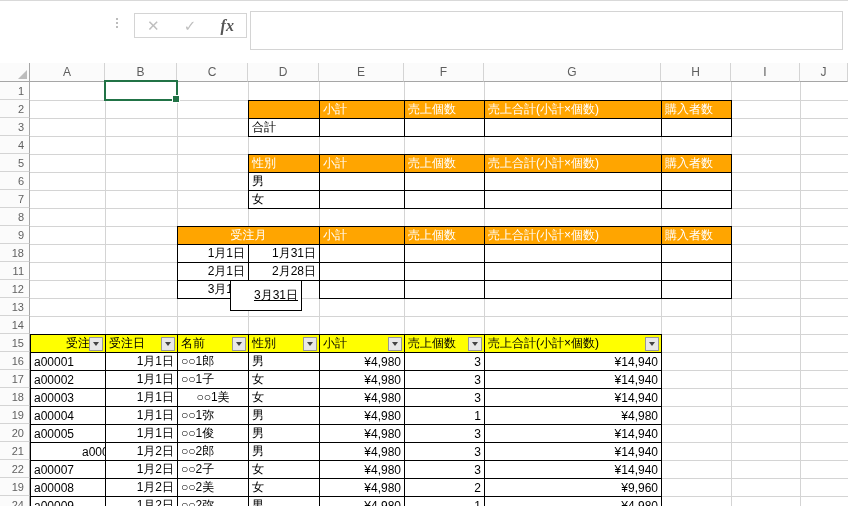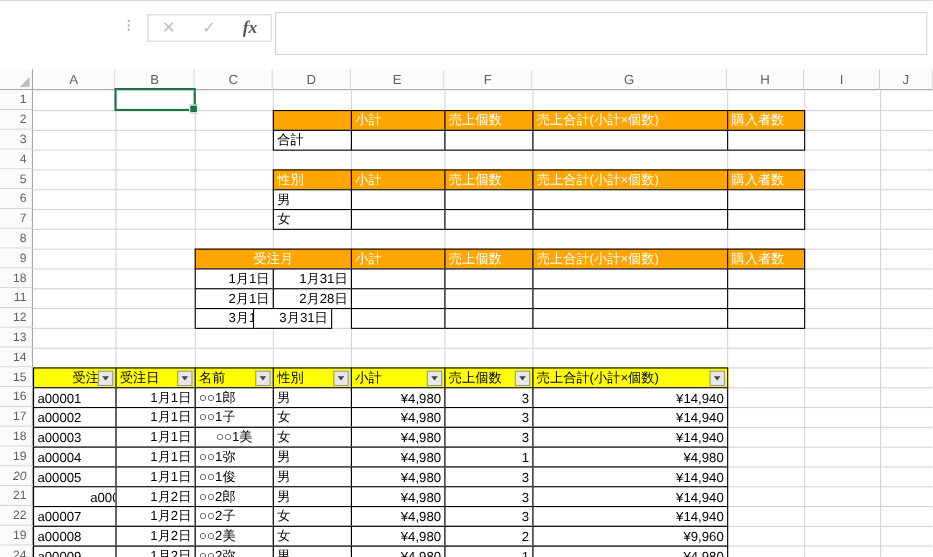--- a/index.html
+++ b/index.html
@@ -95,21 +95,21 @@
       <div class="rowhead" style="top: 243px; height: 18px;">18</div>
       <div class="rowhead" style="top: 261px; height: 18px;">11</div>
       <div class="rowhead" style="top: 279px; height: 18px;">12</div>
       <div class="rowhead" style="top: 297px; height: 18px;">13</div>
       <div class="rowhead" style="top: 315px; height: 18px;">14</div>
       <div class="rowhead" style="top: 333px; height: 18px;">15</div>
       <div class="rowhead" style="top: 351px; height: 18px;">16</div>
       <div class="rowhead" style="top: 369px; height: 18px;">17</div>
       <div class="rowhead" style="top: 387px; height: 18px;">18</div>
       <div class="rowhead" style="top: 405px; height: 18px;">19</div>
-      <div class="rowhead" style="top: 423px; height: 18px; font-style: italic;">20</div>
+      <div class="rowhead" style="top: 423px; height: 18px;">20</div>
       <div class="rowhead" style="top: 441px; height: 18px;">21</div>
       <div class="rowhead" style="top: 459px; height: 18px;">22</div>
       <div class="rowhead" style="top: 477px; height: 18px;">19</div>
       <div class="rowhead" style="top: 495px; height: 18px;">24</div>
       <div class="gl-v" style="left: 105px; top: 81px; height: 425px;"></div>
       <div class="gl-v" style="left: 177px; top: 81px; height: 425px;"></div>
       <div class="gl-v" style="left: 248px; top: 81px; height: 425px;"></div>
       <div class="gl-v" style="left: 319px; top: 81px; height: 425px;"></div>
       <div class="gl-v" style="left: 404px; top: 81px; height: 425px;"></div>
       <div class="gl-v" style="left: 484px; top: 81px; height: 425px;"></div>
@@ -221,21 +221,21 @@
       <div class="cell right" style="left: 248px; top: 261px; width: 72px; height: 19px;">
         <span>2月28日</span>
       </div>
       <div class="cell" style="left: 319px; top: 261px; width: 86px; height: 19px;"></div>
       <div class="cell" style="left: 404px; top: 261px; width: 81px; height: 19px;"></div>
       <div class="cell" style="left: 484px; top: 261px; width: 178px; height: 19px;"></div>
       <div class="cell" style="left: 661px; top: 261px; width: 71px; height: 19px;"></div>
       <div class="cell right" style="left: 177px; top: 279px; width: 72px; height: 19px;">
         <span>3月1日</span>
       </div>
-      <div class="cell right" style="left: 230px; top: 279px; width: 72px; height: 19px;">
+      <div class="cell right" style="left: 230px; top: 279px; width: 72px; height: 31px; text-decoration: underline;">
         <span>3月31日</span>
       </div>
       <div class="cell" style="left: 319px; top: 279px; width: 86px; height: 19px;"></div>
       <div class="cell" style="left: 404px; top: 279px; width: 81px; height: 19px;"></div>
       <div class="cell" style="left: 484px; top: 279px; width: 178px; height: 19px;"></div>
       <div class="cell" style="left: 661px; top: 279px; width: 71px; height: 19px;"></div>
       <div class="cell" style="left: 30px; top: 333px; width: 76px; height: 19px; background: rgb(255, 255, 0); justify-content: flex-end;">
         <span>受注ID</span>
         <span class="filter-btn">
           <span class="tri"></span>

